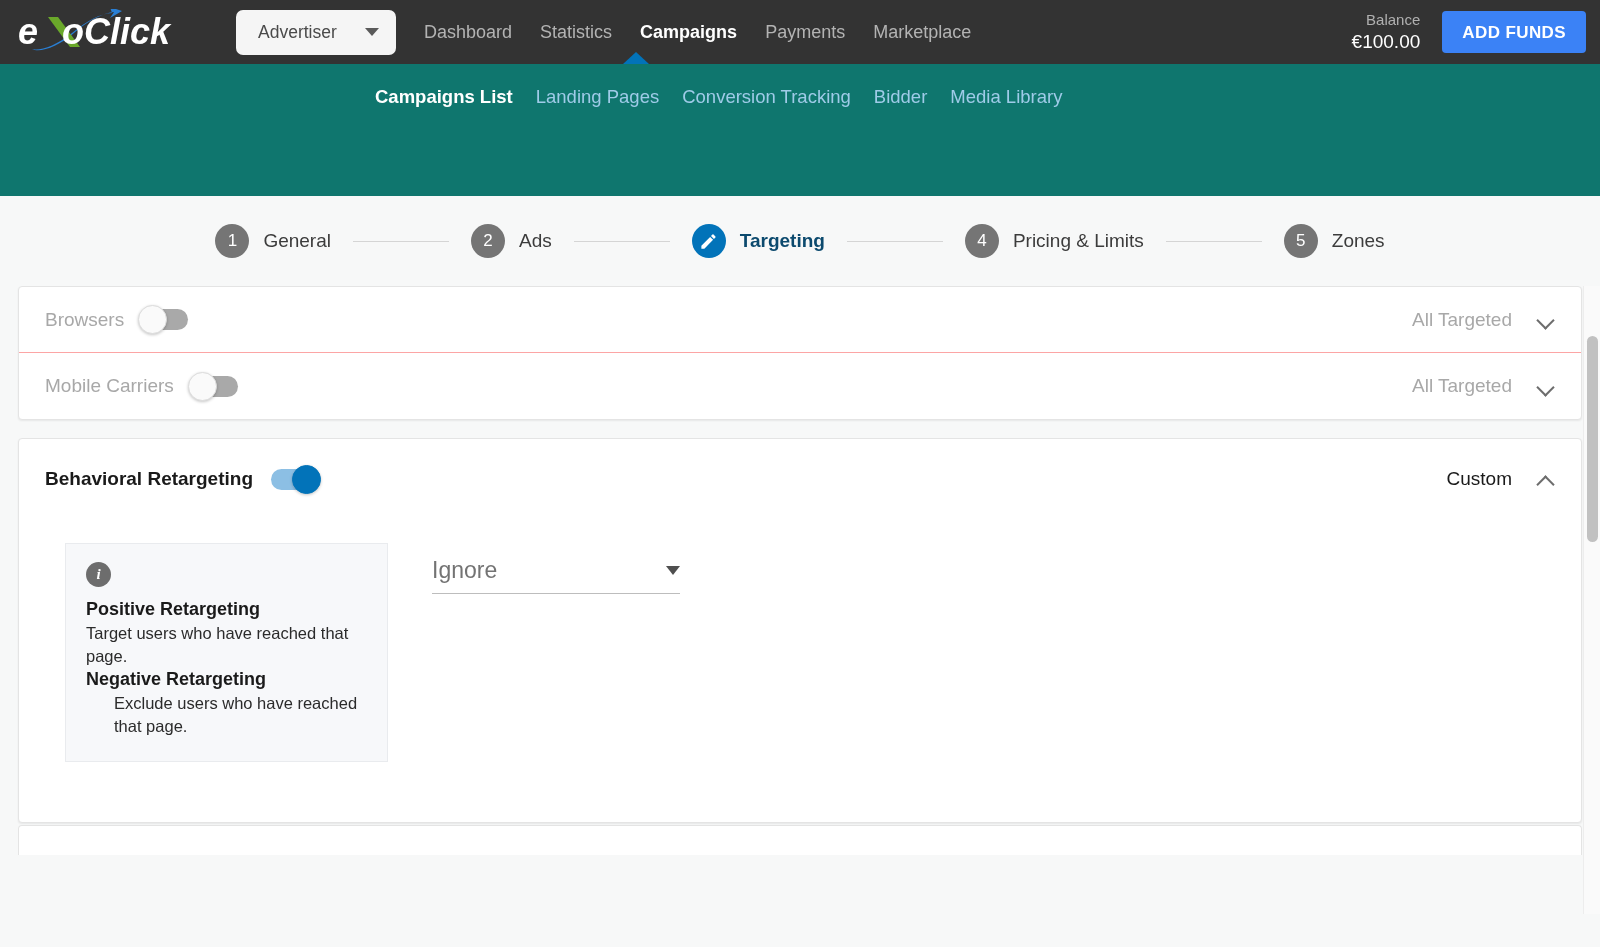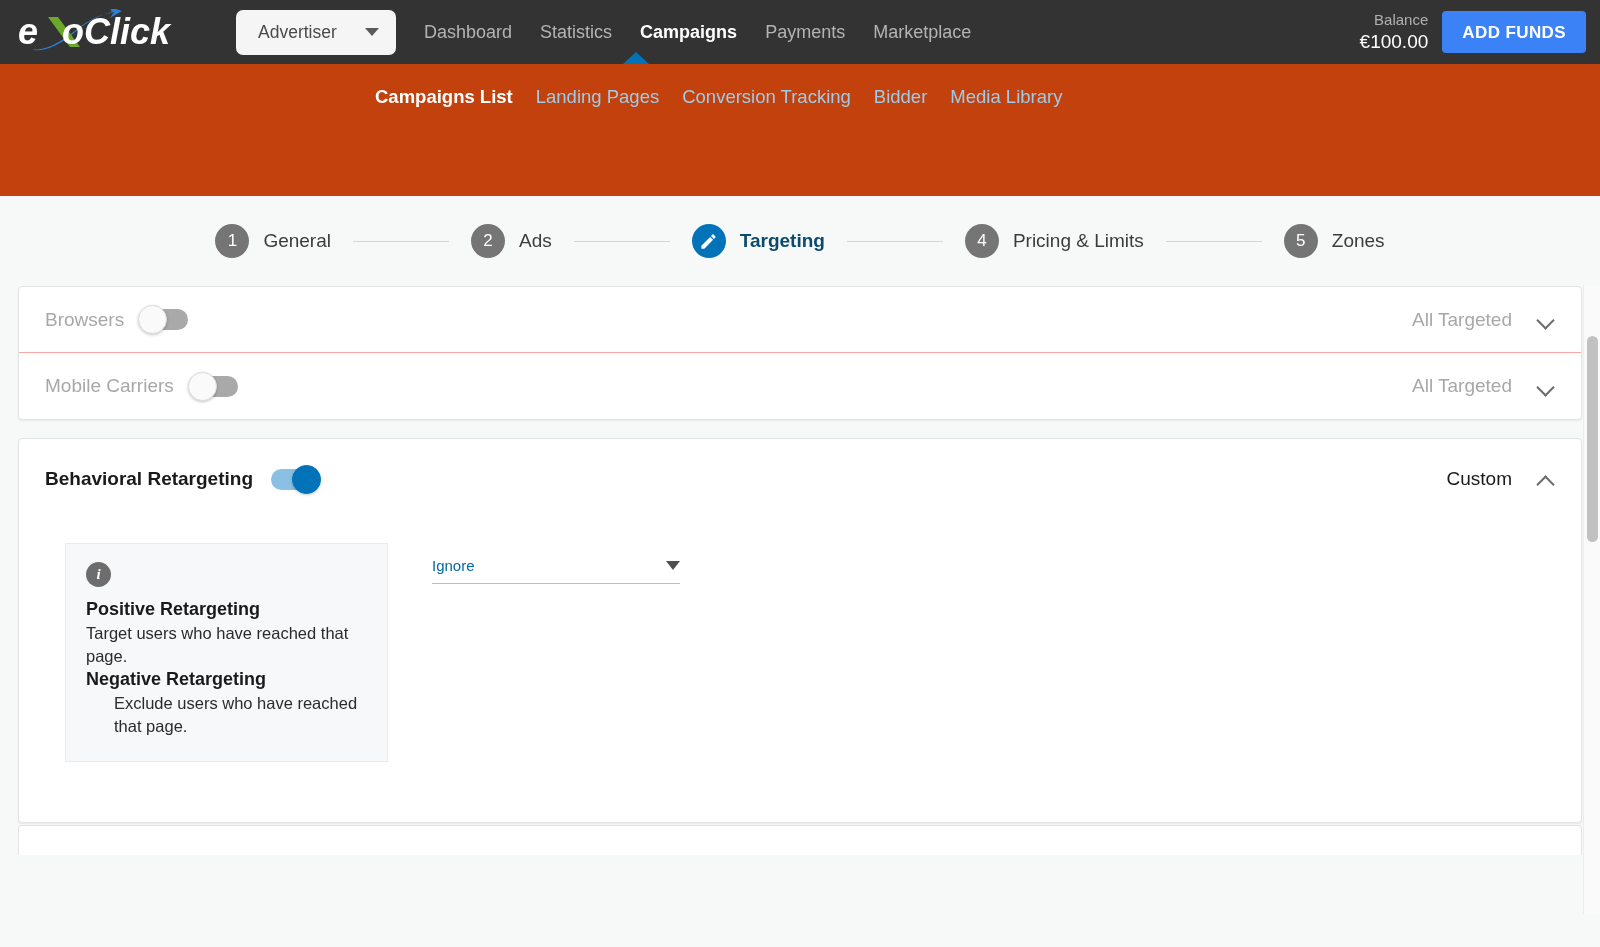--- a/index.html
+++ b/index.html
@@ -80,21 +80,21 @@
     border-left: 13px solid transparent;
     border-right: 13px solid transparent;
     border-bottom: 12px solid #0273b9;
     transform: translateX(-50%);
   }
 
   .balance-area {
     margin-left: auto;
     display: flex;
     align-items: flex-start;
-    gap: 14px;
+    gap: 22px;
   }
   .balance-block {
     text-align: right;
     line-height: 1.25;
   }
   .balance-label { color: #b0b0b0; font-size: 15px; }
   .balance-value { color: #ffffff; font-size: 19px; }
 
   .add-funds {
     background: #3b82f6;
@@ -105,21 +105,21 @@
     padding: 12px 20px;
     font-size: 17px;
     font-weight: bold;
     letter-spacing: 0.4px;
     cursor: pointer;
     font-family: "Liberation Sans", sans-serif;
   }
 
   
   .subnav-bar {
-    background: #c2410c;
+    background: #0f766e;
     height: 132px;
     padding-top: 22px;
   }
   .subnav {
     display: flex;
     align-items: flex-start;
     gap: 23px;
     padding-left: 375px;
   }
   .subnav a {
@@ -291,22 +291,22 @@
 
   .select-field {
     width: 248px;
     padding: 14px 0 9px 0;
     border-bottom: 1px solid #bdbdbd;
     display: flex;
     align-items: center;
     cursor: pointer;
   }
   .select-placeholder {
-    font-size: 15px;
-    color: #0369a1;
+    font-size: 23px;
+    color: #737373;
   }
   .select-caret {
     margin-left: auto;
     width: 0; height: 0;
     border-left: 7px solid transparent;
     border-right: 7px solid transparent;
     border-top: 9px solid #4f4f4f;
   }
 
   

